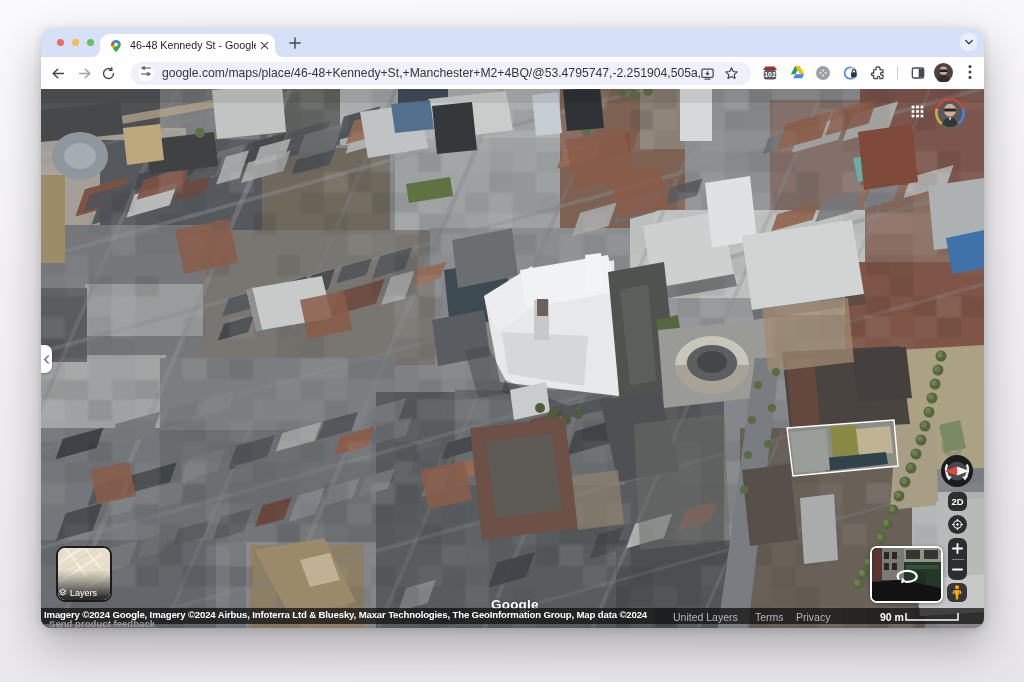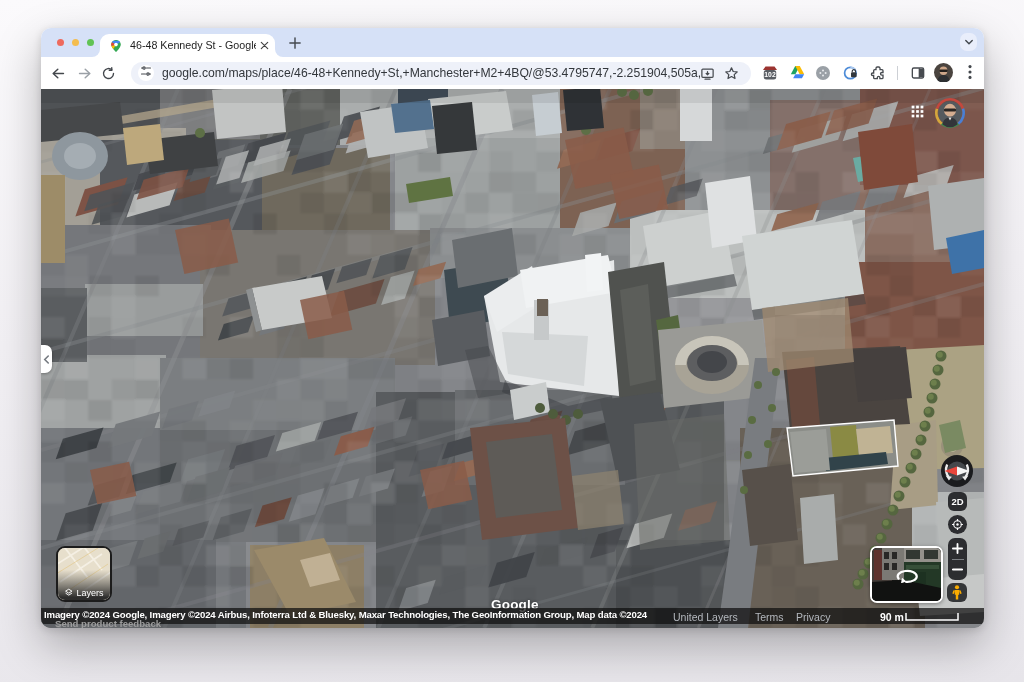--- a/index.html
+++ b/index.html
@@ -923,21 +923,21 @@
             <path d="M8 44 50 16"></path>
           </g>
     <rect width="52" height="52" fill="url(#lg1)"></rect>
     <defs>
             <linearGradient id="lg1" x1="0" y1="0" x2="0" y2="1">
               <stop offset="0.42" stop-color="#4a4a4a" stop-opacity="0"></stop>
               <stop offset="0.95" stop-color="#262626" stop-opacity="0.96"></stop>
             </linearGradient>
           </defs>
    </svg>
-   <div style="position:absolute;left:0;bottom:2.5px;width:100%;color:#fff;font-size:9px;text-align:center">
+   <div style="position:absolute;left:0;bottom:2.5px;width:100%;color:#fff;font-size:9px;text-align:left">
     <svg width="9.5" height="9.5" viewBox="0 0 24 24" fill="none" stroke="#fff" stroke-width="2.4" style="vertical-align:-1.5px">
             <path d="m12 3 8 5-8 5-8-5z" stroke-linejoin="round"></path>
             <path d="m4 13 8 5 8-5" stroke-linejoin="round"></path>
           </svg>
     Layers</div>
   </div>
 
   <svg width="34" height="34" viewBox="0 0 34 34" style="position:absolute;left:899px;top:365px">
    <circle cx="17" cy="17" r="16" fill="#16171a" fill-opacity="0.96"></circle>
    <circle cx="17" cy="17" r="9.5" fill="#45484c"></circle>
@@ -997,21 +997,21 @@
    <svg width="26" height="18" viewBox="0 0 26 18" style="position:absolute;left:21px;top:17px" fill="none" stroke="#fff" stroke-width="2.2">
     <path d="M5.5 13.5A9.5 5.5 0 1 1 13 16.8" stroke-linecap="round"></path>
     <path d="m9 12.8 4.5 3.7-5.5 1.8z" fill="#fff" stroke="none"></path>
    </svg>
   </div>
 
   <div style="position:absolute;left:450px;top:508px;color:#ffffff;font-size:13.5px;font-weight:bold;letter-spacing:.2px;text-shadow:0 0 3px rgba(0,0,0,.5)">Google</div>
 
   <div class="ab">
    <div style="position:absolute;left:3px;top:0.5px;color:#fff;font-size:9.6px;font-weight:bold;white-space:nowrap;letter-spacing:-0.15px">Imagery ©2024 Google, Imagery ©2024 Airbus, Infoterra Ltd &amp; Bluesky, Maxar Technologies, The GeoInformation Group, Map data ©2024</div>
-   <div style="position:absolute;left:14px;top:10px;color:#9c9c9c;font-size:9.6px;font-weight:bold;white-space:nowrap">Send product feedback</div>
+   <div style="position:absolute;left:8px;top:10px;color:#9c9c9c;font-size:9.6px;font-weight:bold;white-space:nowrap">Send product feedback</div>
    <div style="position:absolute;left:632px;top:3px;color:#b4b8be;font-size:10.5px">United Layers</div>
    <div style="position:absolute;left:714px;top:3px;color:#b4b8be;font-size:10.5px">Terms</div>
    <div style="position:absolute;left:755px;top:3px;color:#b4b8be;font-size:10.5px">Privacy</div>
    <div style="position:absolute;left:839px;top:2.5px;color:#fff;font-size:10.5px;font-weight:bold">90 m</div>
    <svg width="54" height="8" viewBox="0 0 54 8" style="position:absolute;left:864px;top:5px" stroke="#fff" stroke-width="1.5">
           <path d="M1 0v7h52V0" fill="none"></path>
         </svg>
   </div>
  </div>
 </div>

